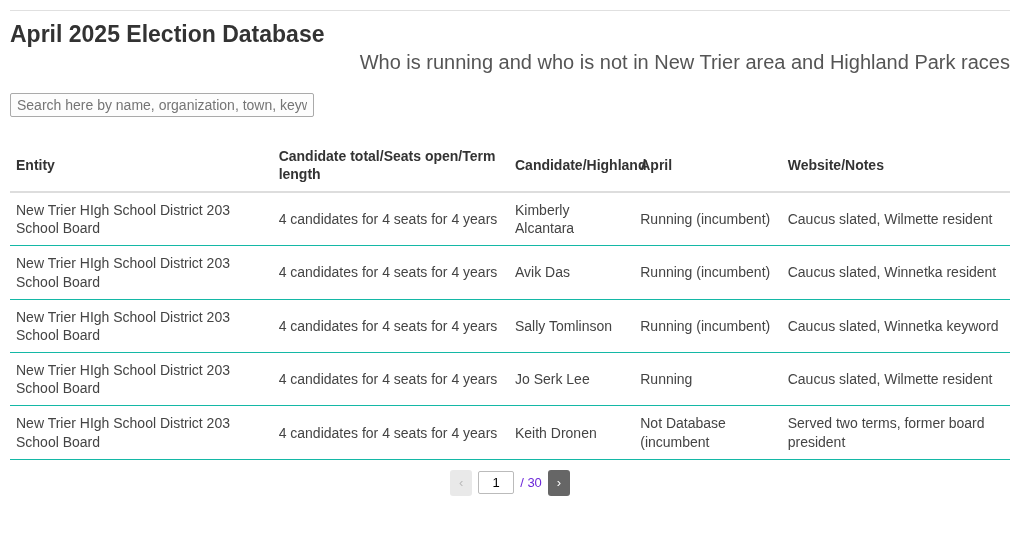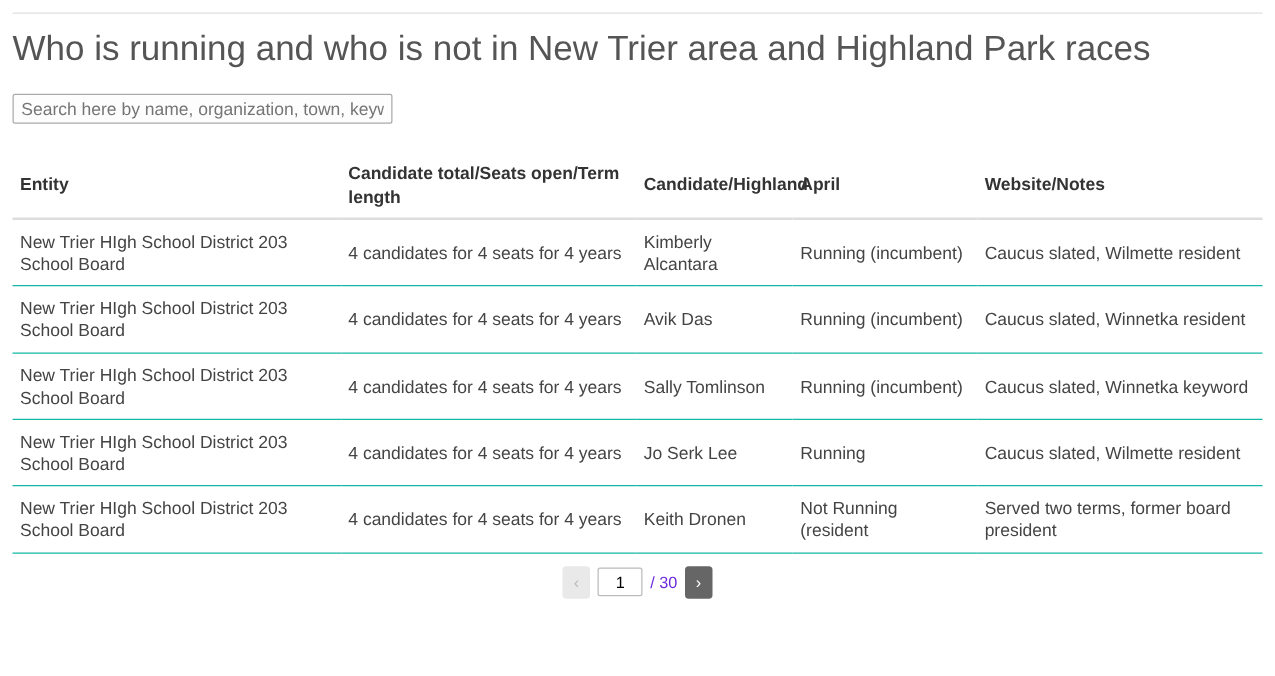--- a/index.html
+++ b/index.html
@@ -12,24 +12,25 @@
   }
   .topline { border-top: 1px solid #e0e0e0; margin: 0 0 8px 0; }
   .title-block { padding: 2px 0 18px 0; }
   .title {
     font-size: 23px;
     font-weight: 700;
     color: #333;
     line-height: 1.2;
   }
   .subtitle {
-    font-size: 28px;
+    font-size: 20px;
     font-weight: 400;
     color: #555;
     line-height: 1.3;
+    text-align: right;
   }
   .search-wrap { margin-bottom: 22px; }
   .search {
     width: 304px;
     padding: 3px 6px;
     font-size: 14px;
     border: 1px solid #aaa;
     border-radius: 2px;
     background: #fdfdfd;
   }
@@ -87,20 +88,21 @@
     border-radius: 2px;
   }
   .page-total { font-size: 13px; color: #6d28d9; }
 </style>
 </head>
 <body>
 
 <div class="topline"></div>
 
 <div class="title-block">
+  <div class="title">April 2025 Election Database</div>
   <div class="subtitle">Who is running and who is not in New Trier area and Highland Park races</div>
 </div>
 
 <div class="search-wrap">
   <input class="search" type="text" placeholder="Search here by name, organization, town, keyword" style="">
 </div>
 
 <table>
   <colgroup>
     <col class="c-entity">
@@ -144,21 +146,21 @@
       <td class="entity">New Trier HIgh School District 203 School Board</td>
       <td>4 candidates for 4 seats for 4 years</td>
       <td>Jo Serk Lee</td>
       <td class="status">Running</td>
       <td class="notes">Caucus slated, Wilmette resident</td>
     </tr>
     <tr>
       <td class="entity">New Trier HIgh School District 203 School Board</td>
       <td>4 candidates for 4 seats for 4 years</td>
       <td>Keith Dronen</td>
-      <td class="status">Not Running (resident</td>
+      <td class="status">Not Database (incumbent</td>
       <td class="notes">Served two terms, former board president</td>
     </tr>
   </tbody>
 </table>
 
 <div class="pager">
   <button class="pbtn prev">‹</button>
   <input class="page-input" type="text" value="1" style="">
   <span class="page-total">/ 30</span>
   <button class="pbtn next">›</button>

